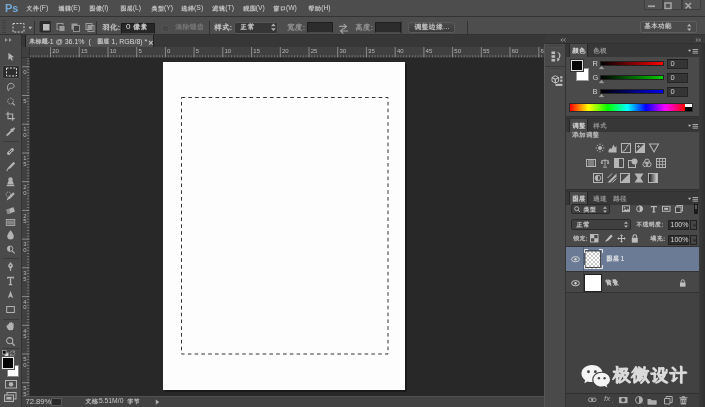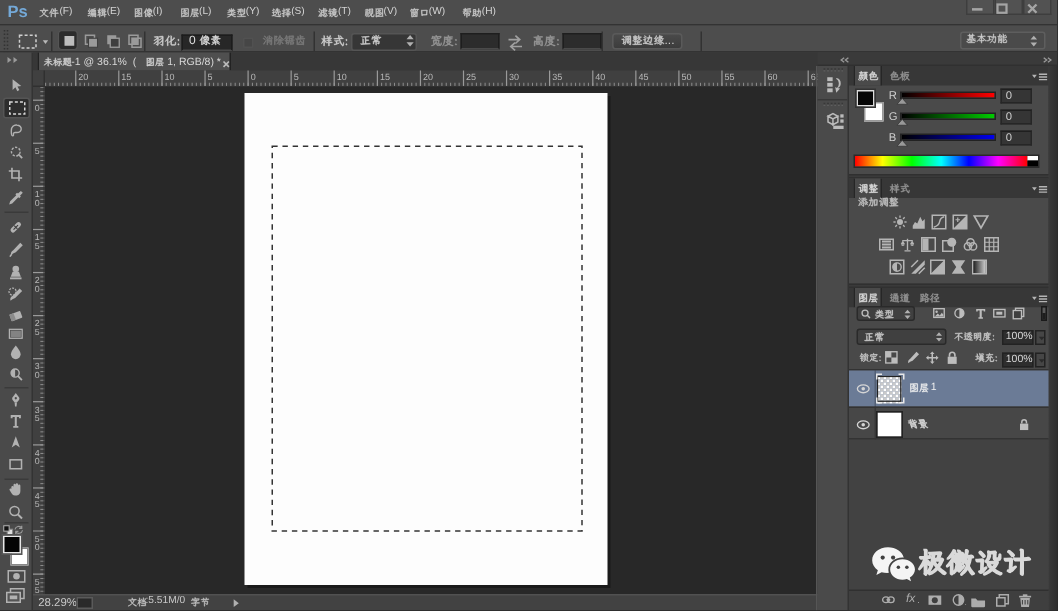--- a/index.html
+++ b/index.html
@@ -771,21 +771,21 @@
       <text x="1.2" y="337.5" font-size="5.9" fill="#b8b8b8" font-family="Liberation Sans">5</text>
       <rect x="7.0" y="0" width="0.5" height="338" fill="#303030"></rect>
     </svg>
     <div style="position:absolute;left:22px;top:47.3px;width:8px;height:10.8px;background:#404040;border-right:1px solid #303030;border-bottom:1px solid #303030;box-sizing:border-box"></div>
     <div style="position:absolute;left:30px;top:58px;width:515px;height:338px;background:#282828"></div>
     <div style="position:absolute;left:163px;top:62.4px;width:241.5px;height:328px;background:#fdfdfd;box-shadow:2px 2px 0 rgba(0,0,0,0.35)"></div>
     <svg style="position:absolute;left:180.5px;top:97px;overflow:visible" width="208" height="258">
       <rect x="0.5" y="0.5" width="206.5" height="256.5" fill="none" stroke="#333" stroke-width="1" stroke-dasharray="3.6 3.2"></rect>
     </svg>
     <div style="position:absolute;left:22px;top:396px;width:523px;height:11px;background:#424242;border-top:1px solid #515151;box-sizing:border-box"></div>
-    <span style="position:absolute;left:25.5px;top:397.6px;font-size:7.6px;color:#c8c8c8;white-space:pre;">28.29%</span>
+    <span style="position:absolute;left:25.5px;top:397.6px;font-size:7.6px;color:#c8c8c8;white-space:pre;">72.89%</span>
     <div style="position:absolute;left:51px;top:397.5px;width:11px;height:8px;background:#2a2a2a;border:1px solid #5a5a5a;box-sizing:border-box"></div>
     <svg style="position:absolute;left:84.5px;top:397.6px;overflow:visible" width="16" height="10" fill="#c8c8c8" stroke="#c8c8c8" stroke-width="5">
       <use href="#u6587" transform="translate(0.0,5.6) scale(0.064,-0.064)"></use>
       <use href="#u6863" transform="translate(6.4,5.6) scale(0.064,-0.064)"></use>
     </svg>
     <span style="position:absolute;left:97px;top:397.8px;font-size:6.8px;color:#c8c8c8;white-space:pre;">:5.51M/0</span>
     <svg style="position:absolute;left:126.5px;top:397.6px;overflow:visible" width="16" height="10" fill="#c8c8c8" stroke="#c8c8c8" stroke-width="5">
       <use href="#u5b57" transform="translate(0.0,5.6) scale(0.064,-0.064)"></use>
       <use href="#u8282" transform="translate(6.4,5.6) scale(0.064,-0.064)"></use>
     </svg>

